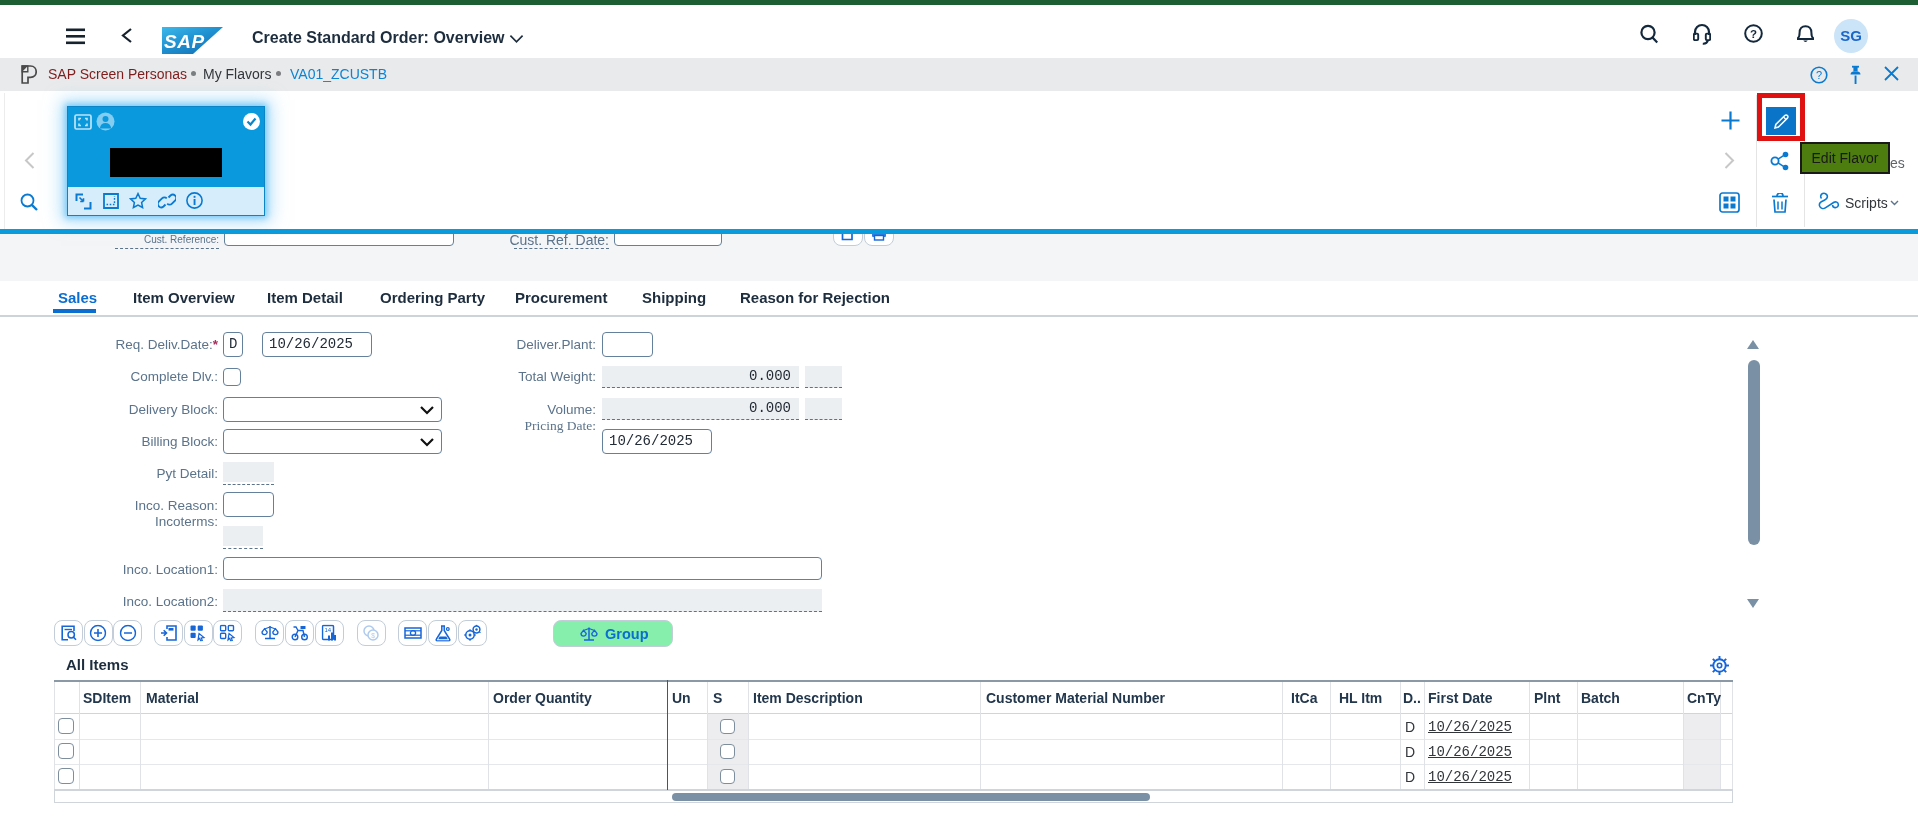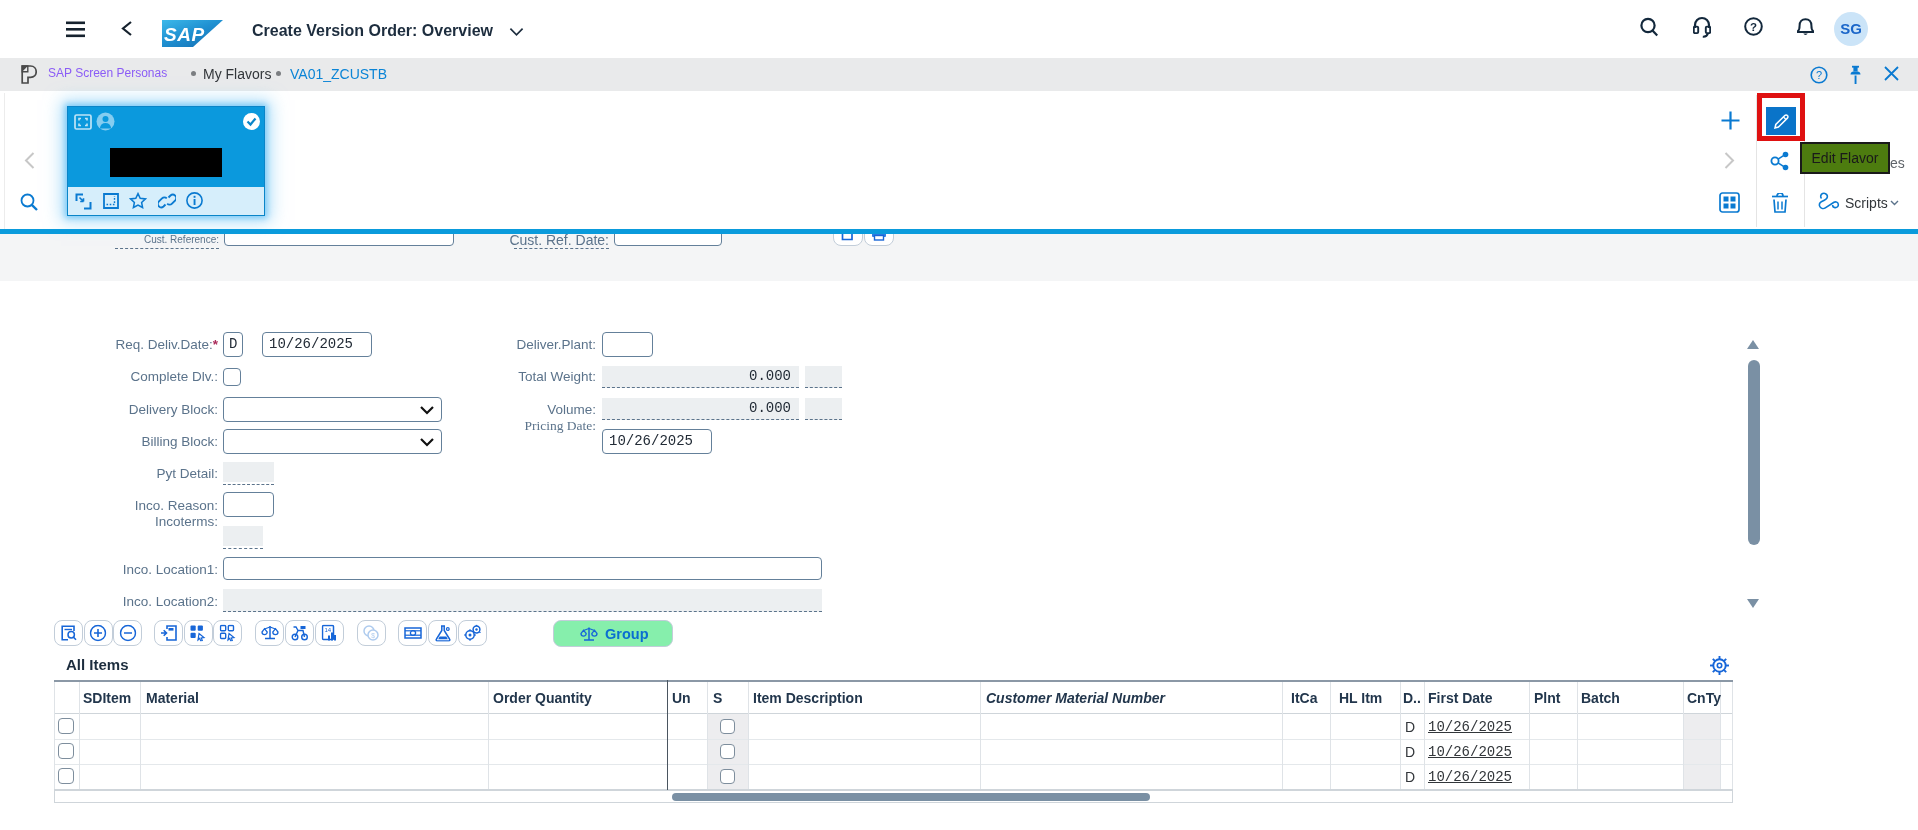--- a/index.html
+++ b/index.html
@@ -18,21 +18,21 @@
 .tbtn{position:absolute;width:29px;height:26px;background:#fff;border:1px solid #c2cdd9;border-radius:8px;}
 .tbtn svg{position:absolute;left:50%;top:50%;transform:translate(-50%,-50%);}
 .sep{position:absolute;width:1px;background:#e4e4e4;}
 </style>
 </head>
 <body>
 <div id="page">
 
 <div class="abs" style="left:0;top:0;width:1918px;height:5px;background:#1e5e33;"></div>
 
-<div class="abs" id="hdr" style="left:0;top:0;width:1918px;height:53px;background:#fff;">
+<div class="abs" id="hdr" style="left:0;top:7px;width:1918px;height:53px;background:#fff;">
 
   <svg class="abs" style="left:66px;top:21px;" width="19" height="17" viewBox="0 0 19 17">
     <g fill="#16222e">
           <rect x="0" y="0.5" width="19" height="2.6"></rect>
           <rect x="0" y="7" width="19" height="2.6"></rect>
           <rect x="0" y="13.5" width="19" height="2.6"></rect>
         </g>
   </svg>
 
   <svg class="abs" style="left:120px;top:21px;" width="13" height="15" viewBox="0 0 13 15">
@@ -44,21 +44,21 @@
           <linearGradient id="saplg" x1="0" y1="0" x2="0.85" y2="1">
       <stop offset="0" stop-color="#3db9ea"></stop>
             <stop offset="0.5" stop-color="#1f90d1"></stop>
             <stop offset="1" stop-color="#1470b4"></stop>
     </linearGradient>
         </defs>
     <polygon points="0,0 61,0 31,27 0,27" fill="url(#saplg)"></polygon>
     <text x="2" y="20.5" font-family="Liberation Sans, sans-serif" font-weight="bold" font-style="italic" font-size="19px" fill="#fff" letter-spacing="0.5">SAP</text>
   </svg>
 
-  <div class="abs" style="left:252px;top:22px;font-size:16px;font-weight:bold;color:#1d2d3e;white-space:nowrap;line-height:18px;">Create Version Order: Overview</div>
+  <div class="abs" style="left:252px;top:22px;font-size:16px;font-weight:bold;color:#1d2d3e;white-space:nowrap;line-height:18px;">Create Standard Order: Overview</div>
 
   <svg class="abs" style="left:509px;top:27px;" width="15" height="10" viewBox="0 0 16 10">
     <path d="M1.5 1.5 L8 8 L14.5 1.5" fill="none" stroke="#1d2d3e" stroke-width="1.8"></path>
   </svg>
 
   <svg class="abs" style="left:1639px;top:17px;" width="20" height="21" viewBox="0 0 20 21">
     <circle cx="9" cy="8.5" r="6.6" fill="none" stroke="#13283c" stroke-width="2.2"></circle>
     <line x1="13.5" y1="13.5" x2="18.2" y2="18.5" stroke="#13283c" stroke-width="2.2"></line>
   </svg>
 
@@ -83,21 +83,21 @@
 </div>
 
 <div class="abs" id="bar2" style="left:0;top:58px;width:1918px;height:33px;background:#e9eaeb;">
 
   <svg class="abs" style="left:21px;top:65px;" width="16" height="19" viewBox="0 0 16 19"></svg>
   <svg class="abs" style="left:21px;top:7px;" width="16" height="19" viewBox="0 0 16 19">
     <path d="M1.2 18 L1.2 1 L9.5 1 C13.2 1 15.2 3.8 15.2 6.8 C15.2 9.8 13.2 12.3 9.5 12.3 L7 12.3 L7 18 Z" fill="none" stroke="#4a4a4a" stroke-width="1.7"></path>
     <path d="M1.2 1 L6.8 1 L6.8 6.8 L1.2 6.8 Z" fill="none" stroke="#4a4a4a" stroke-width="1.4"></path>
     <path d="M1.2 1 L6.8 1 L1.2 6.8 Z" fill="#4a4a4a"></path>
   </svg>
-  <div class="abs" style="left:48px;top:8px;font-size:12px;color:#8b5cf6;white-space:nowrap;">SAP Screen Personas</div>
+  <div class="abs" style="left:48px;top:8px;font-size:14px;color:#7f1d1d;white-space:nowrap;">SAP Screen Personas</div>
   <div class="abs" style="left:191px;top:13px;width:5px;height:5px;border-radius:50%;background:#7b7e81;"></div>
   <div class="abs" style="left:203px;top:8px;font-size:14px;color:#32363a;white-space:nowrap;">My Flavors</div>
   <div class="abs" style="left:276px;top:13px;width:5px;height:5px;border-radius:50%;background:#7b7e81;"></div>
   <div class="abs" style="left:290px;top:8px;font-size:14px;color:#0a84d6;white-space:nowrap;">VA01_ZCUSTB</div>
 
   <svg class="abs" style="left:1810px;top:66px;" width="19" height="19" viewBox="0 0 19 19" transform="translate(0,0)"></svg>
   <svg class="abs" style="left:1810px;top:8px;" width="18" height="18" viewBox="0 0 18 18">
     <circle cx="9" cy="9" r="7.8" fill="none" stroke="#0a7ad1" stroke-width="1.6"></circle>
     <text x="9" y="13" text-anchor="middle" font-size="11px" fill="#0a7ad1" font-family="Liberation Sans,sans-serif">?</text>
   </svg>
@@ -254,20 +254,30 @@
 <svg class="abs" style="left:1890px;top:200px;" width="9" height="6" viewBox="0 0 9 6">
   <path d="M1 1 L4.5 4.5 L8 1" fill="none" stroke="#5b738b" stroke-width="1.4"></path>
 </svg>
 
 <div class="abs" style="left:1800px;top:142px;width:90px;height:32px;background:#4d7c0f;border:2.5px solid #1a1a1a;z-index:6;">
   <div class="abs" style="left:0;top:0;width:100%;height:100%;display:flex;align-items:center;justify-content:center;font-size:14px;color:#1a1a1a;white-space:nowrap;">Edit Flavor</div>
 </div>
 
 <div class="abs" style="left:0;top:229px;width:1918px;height:5px;background:#0a9bdc;z-index:30;"></div>
 
+<div class="abs" id="tabs" style="left:0;top:281px;width:1918px;height:36px;background:#fff;border-bottom:2px solid #ccd3d9;">
+  <div class="abs" style="top:8px;left:58px;font-size:15px;font-weight:bold;color:#0a6ed1;">Sales</div>
+  <div class="abs" style="left:53px;top:28px;width:43px;height:3.5px;background:#0a6ed1;"></div>
+  <div class="abs" style="top:8px;left:133px;font-size:15px;font-weight:bold;color:#1d2d3e;">Item Overview</div>
+  <div class="abs" style="top:8px;left:267px;font-size:15px;font-weight:bold;color:#1d2d3e;">Item Detail</div>
+  <div class="abs" style="top:8px;left:380px;font-size:15px;font-weight:bold;color:#1d2d3e;">Ordering Party</div>
+  <div class="abs" style="top:8px;left:515px;font-size:15px;font-weight:bold;color:#1d2d3e;">Procurement</div>
+  <div class="abs" style="top:8px;left:642px;font-size:15px;font-weight:bold;color:#1d2d3e;">Shipping</div>
+  <div class="abs" style="top:8px;left:740px;font-size:15px;font-weight:bold;color:#1d2d3e;">Reason for Rejection</div>
+</div>
 
 <div class="abs" id="form" style="left:0;top:317px;width:1918px;height:303px;background:#fff;"></div>
 
 <div class="lbl" style="left:38px;top:336px;width:180px;">Req. Deliv.Date:<span style="color:#ab2b5a;font-weight:bold;">*</span></div>
 <div class="inp" style="left:223px;top:332px;width:20px;height:25px;">
       <div class="mono" style="padding:3px 0 0 5px;">D</div>
     </div>
 <div class="inp" style="left:262px;top:332px;width:110px;height:25px;">
       <div class="mono" style="padding:3px 0 0 6px;">10/26/2025</div>
     </div>
@@ -490,21 +500,21 @@
 <div class="vline" style="left:1732px;top:682px;height:107px;"></div>
 
 <div class="abs" style="left:667px;top:680px;width:1px;height:123px;background:#4a5560;"></div>
 
 <div class="hdrtxt" style="left:83px;top:690px;">SDItem</div>
 <div class="hdrtxt" style="left:146px;top:690px;">Material</div>
 <div class="hdrtxt" style="left:493px;top:690px;">Order Quantity</div>
 <div class="hdrtxt" style="left:672px;top:690px;">Un</div>
 <div class="hdrtxt" style="left:713px;top:690px;">S</div>
 <div class="hdrtxt" style="left:753px;top:690px;">Item Description</div>
-<div class="hdrtxt" style="left:986px;top:690px;font-style:italic;">Customer Material Number</div>
+<div class="hdrtxt" style="left:986px;top:690px;">Customer Material Number</div>
 <div class="hdrtxt" style="left:1291px;top:690px;">ItCa</div>
 <div class="hdrtxt" style="left:1339px;top:690px;">HL Itm</div>
 <div class="hdrtxt" style="left:1403px;top:690px;">D..</div>
 <div class="hdrtxt" style="left:1428px;top:690px;">First Date</div>
 <div class="hdrtxt" style="left:1534px;top:690px;">Plnt</div>
 <div class="hdrtxt" style="left:1581px;top:690px;">Batch</div>
 <div class="hdrtxt" style="left:1687px;top:690px;">CnTy</div>
 
 <div class="cb" style="left:58px;top:718px;width:16px;height:16px;"></div>
 <div class="cb" style="left:58px;top:743px;width:16px;height:16px;"></div>

